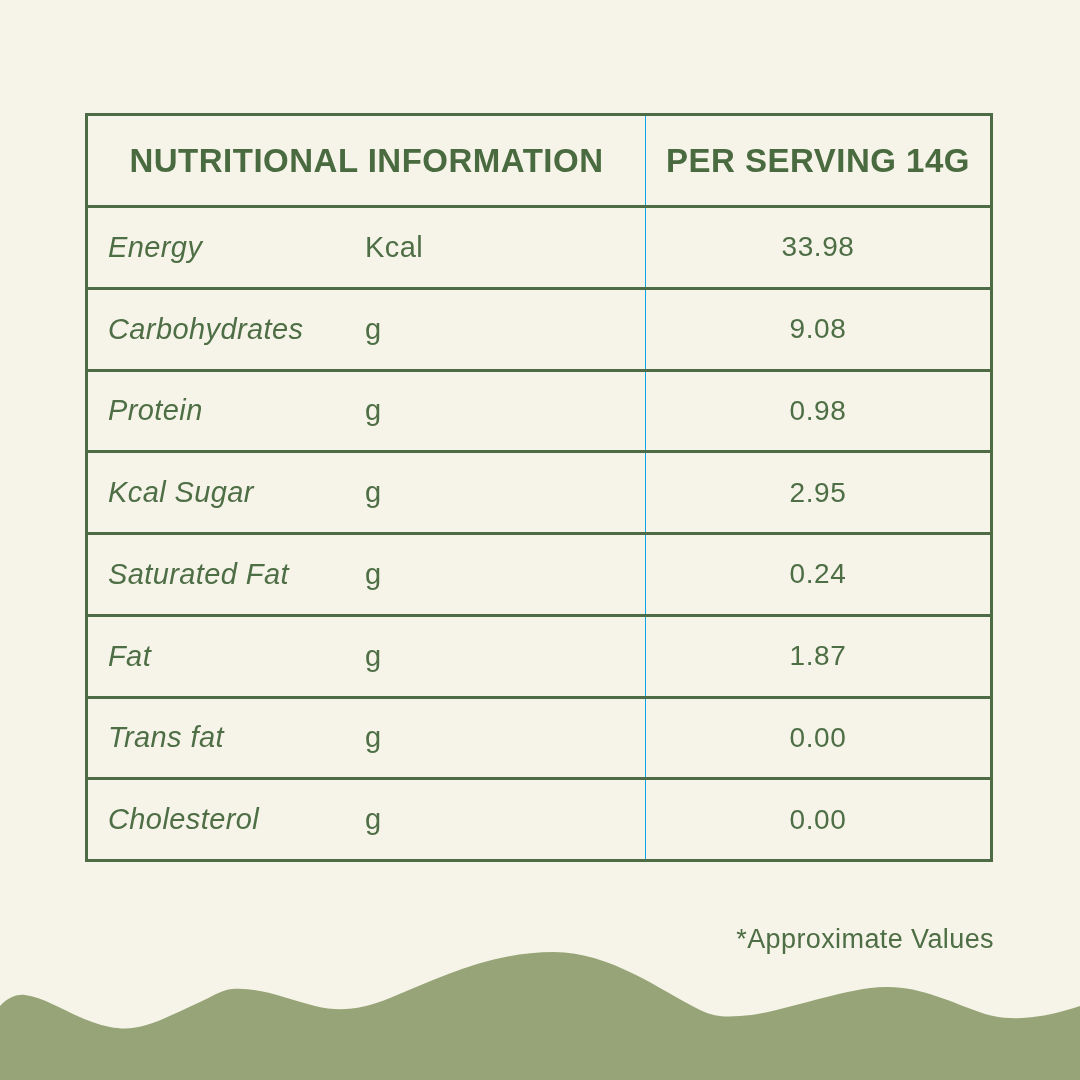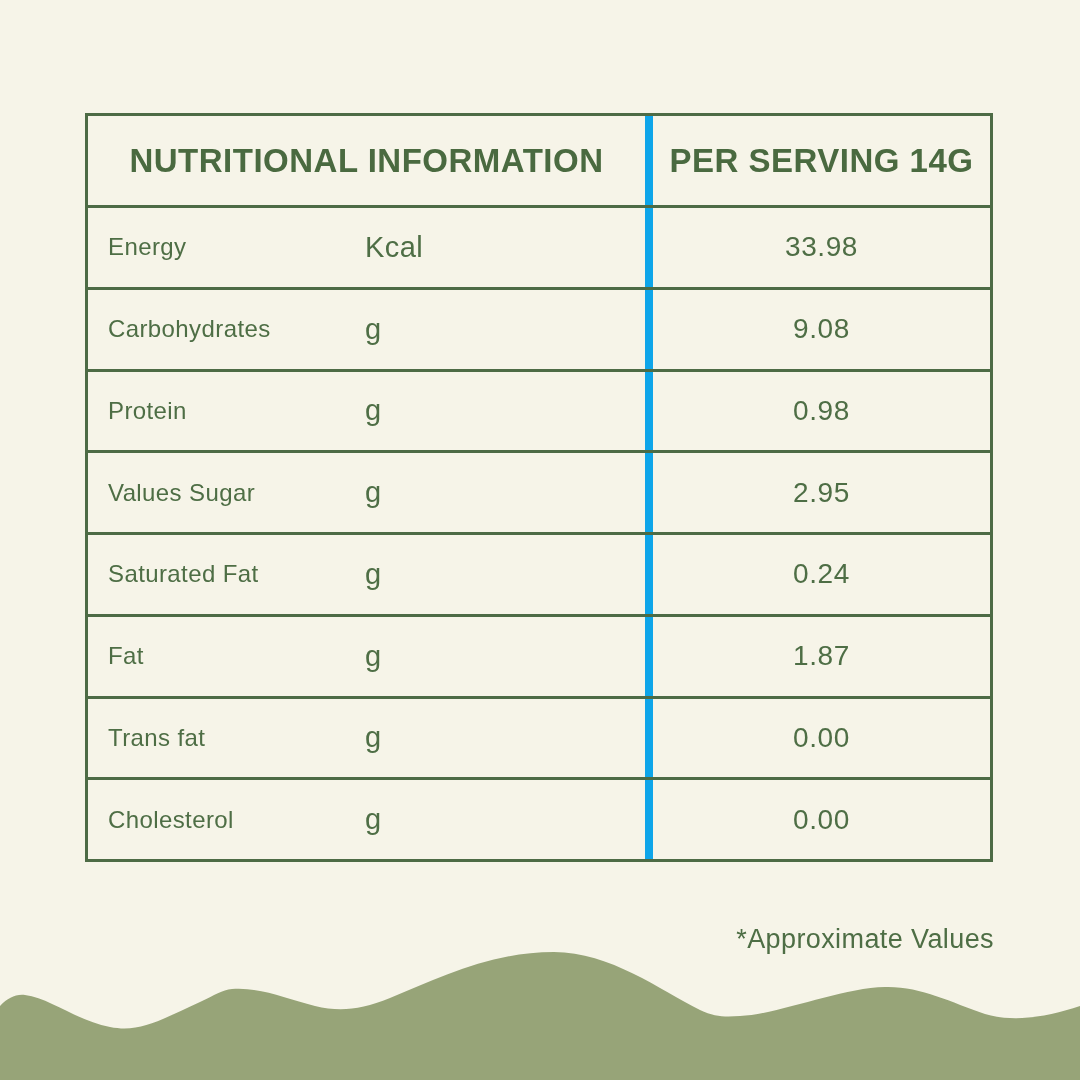--- a/index.html
+++ b/index.html
@@ -21,42 +21,43 @@
     background: #f6f4e8;
   }
   .row {
     display: grid;
     grid-template-columns: 557px 1fr;
     min-height: 0;
   }
   .row + .row { border-top: 3px solid #4d6b45; }
   .cell { box-sizing: border-box; }
   .cell.right-col {
-    border-left: 8px solid #0ea5e9;
+    border-left: 1px solid #0ea5e9;
     display: flex; align-items: center; justify-content: center;
   }
   .cell.left-col {
     display: grid;
     grid-template-columns: 1fr 280px;
     align-items: center;
   }
   .header-row .cell {
     color: #4a6a40;
     font-weight: bold;
     font-size: 33px;
     letter-spacing: 0.5px;
   }
   .header-row .cell.left-col {
     display: flex; align-items: center; justify-content: center;
   }
   .nutrient-label {
     padding-left: 20px;
-    font-size: 24px;
+    font-size: 29px;
     color: #4e6e45;
     letter-spacing: 0.4px;
+    font-style: italic;
   }
   .nutrient-unit {
     text-align: left;
     font-size: 29px;
     color: #4e6e45;
     letter-spacing: 0.4px;
   }
   .nutrient-value {
     font-size: 28px;
     color: #4e6e45;
@@ -107,21 +108,21 @@
   <div class="row">
     <div class="cell left-col">
       <span class="nutrient-label">Protein</span>
       <span class="nutrient-unit">g</span>
     </div>
     <div class="cell right-col nutrient-value">0.98</div>
   </div>
 
   <div class="row">
     <div class="cell left-col">
-      <span class="nutrient-label">Values Sugar</span>
+      <span class="nutrient-label">Kcal Sugar</span>
       <span class="nutrient-unit">g</span>
     </div>
     <div class="cell right-col nutrient-value">2.95</div>
   </div>
 
   <div class="row">
     <div class="cell left-col">
       <span class="nutrient-label">Saturated Fat</span>
       <span class="nutrient-unit">g</span>
     </div>

